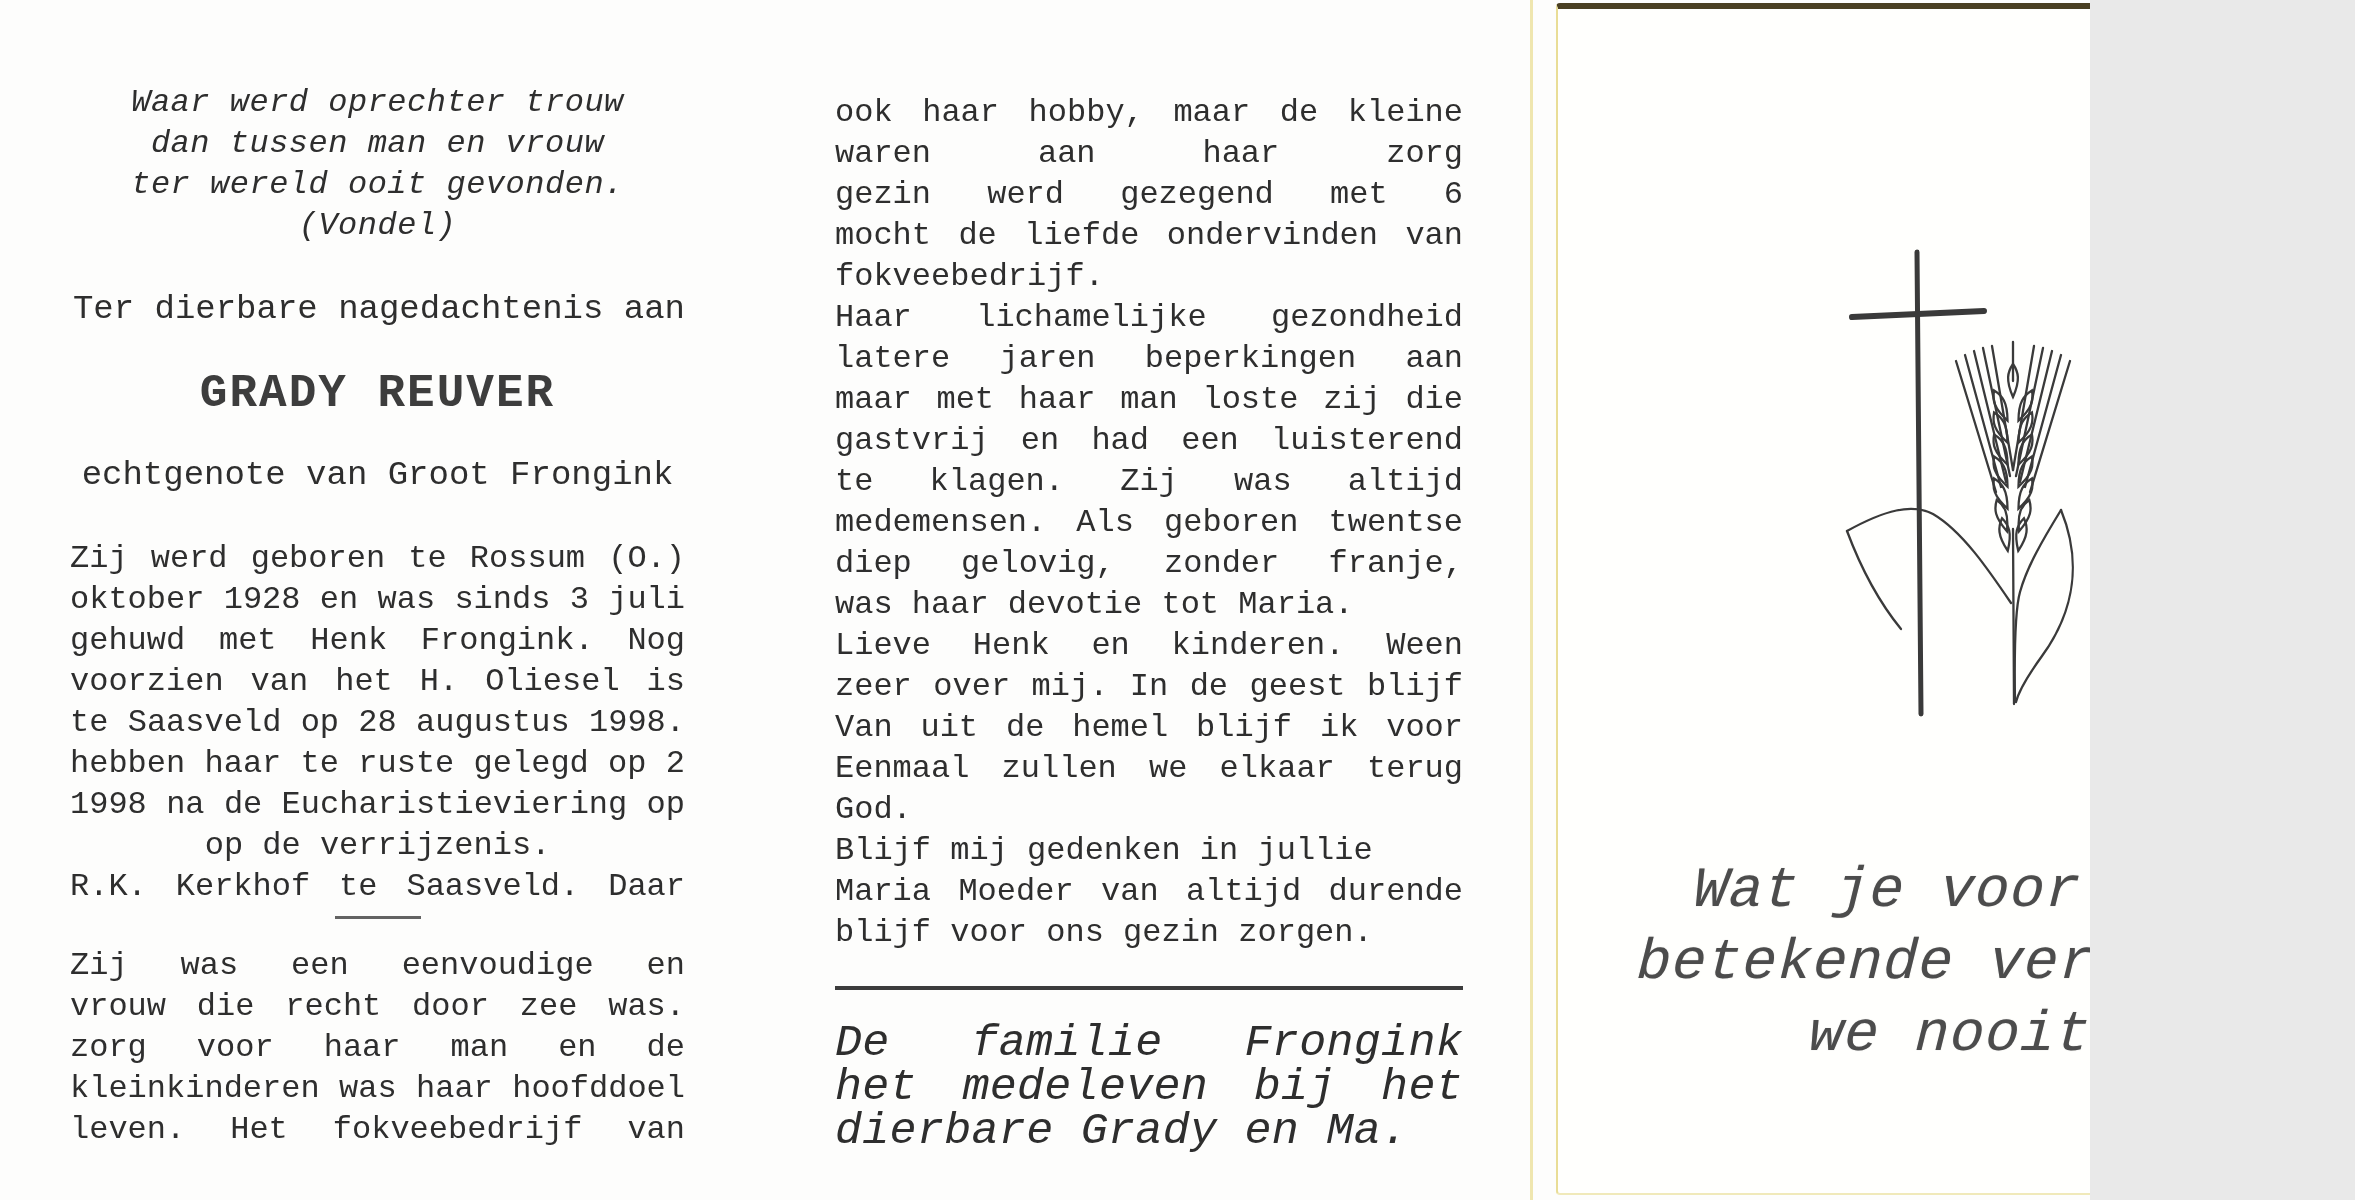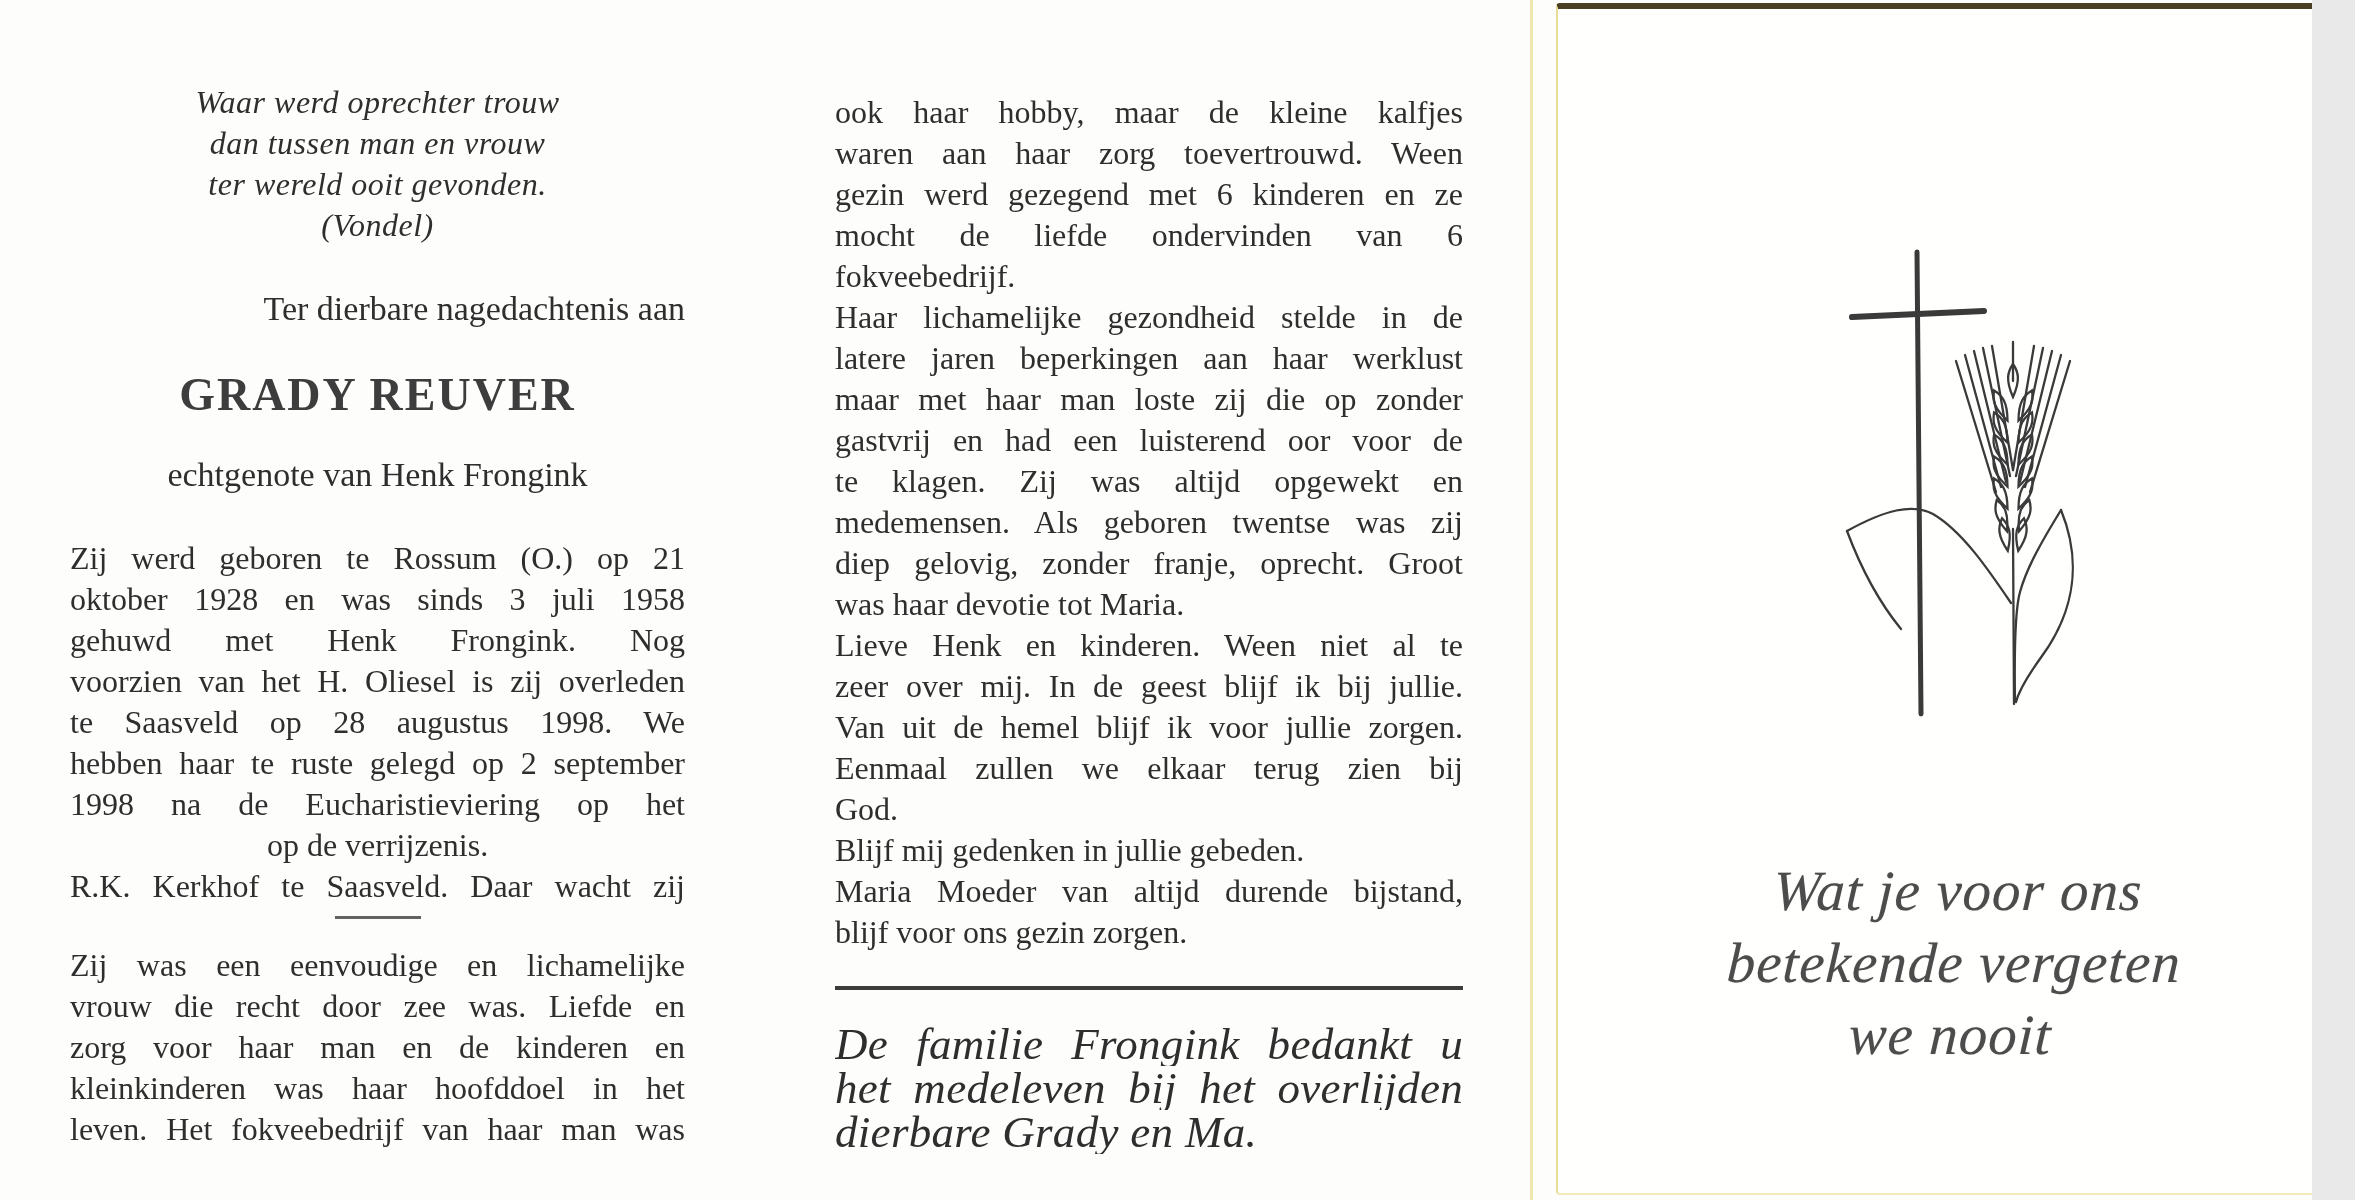--- a/index.html
+++ b/index.html
@@ -1,23 +1,23 @@
 <!DOCTYPE html>
 <html style="--ink: #2e2e2e; --heading-ink: #3d3d3d; --rule-ink: #3c3c3c; --paper: #fdfdfc; --card-paper: #fffffd; --card-edge-yellow: #e9dd96; --card-top-edge: #4a3f22; --script-ink: #4c4c4c;"><head>
 <meta charset="utf-8">
 <style>
   :root{
     --ink:#2e2e2e; --heading-ink:#3d3d3d; --paper:#fdfdfc; --card-paper:#fffffd;
     --card-edge-yellow:#e9dd96; --card-top-edge:#4a3f22; --script-ink:#4c4c4c; --rule-ink:#3c3c3c;
   }
   html,body{margin:0;padding:0;background:#e9e9e9;}
   .scan{
-    position:relative;width:2312px;height:1200px;overflow:hidden;
+    position:relative;width:2090px;height:1200px;overflow:hidden;
     background:var(--paper,#fdfdfc);
-    font-family:Liberation Serif, serif;
+    font-family:Liberation Mono, monospace;
     color:var(--ink,#2e2e2e);
   }
   .col{position:absolute;top:0;height:1200px;}
   .col1{left:70px;width:615px;}
   .col2{left:835px;width:628px;}
   .block{position:absolute;left:0;width:100%;}
 
   
   .tline{height:41px;overflow:hidden;font-size:32px;line-height:41px;white-space:normal;}
   .jl{text-align:justify;}
@@ -68,21 +68,21 @@
 
   <div class="col col1">
     <div class="block epigraph">
         <div class="tline cl">Waar werd oprechter trouw</div>
         <div class="tline cl">dan tussen man en vrouw</div>
         <div class="tline cl">ter wereld ooit gevonden.</div>
         <div class="tline cl">(Vondel)</div>
       </div>
     <div class="block dedication">Ter dierbare nagedachtenis aan</div>
     <div class="block deceased-name">GRADY REUVER</div>
-    <div class="block relation">echtgenote van Henk Frongink</div>
+    <div class="block relation">echtgenote van Groot Frongink</div>
     <div class="block bio">
         <div class="tline jl">Zij werd geboren te Rossum (O.) op 21</div>
         <div class="tline jl">oktober 1928 en was sinds 3 juli 1958</div>
         <div class="tline jl">gehuwd met Henk Frongink. Nog</div>
         <div class="tline jl">voorzien van het H. Oliesel is zij overleden</div>
         <div class="tline jl">te Saasveld op 28 augustus 1998. We</div>
         <div class="tline jl">hebben haar te ruste gelegd op 2 september</div>
         <div class="tline jl">1998 na de Eucharistieviering op het</div>
         <div class="tline cl">op de verrijzenis.</div>
         <div class="tline jl">R.K. Kerkhof te Saasveld. Daar wacht zij</div>

